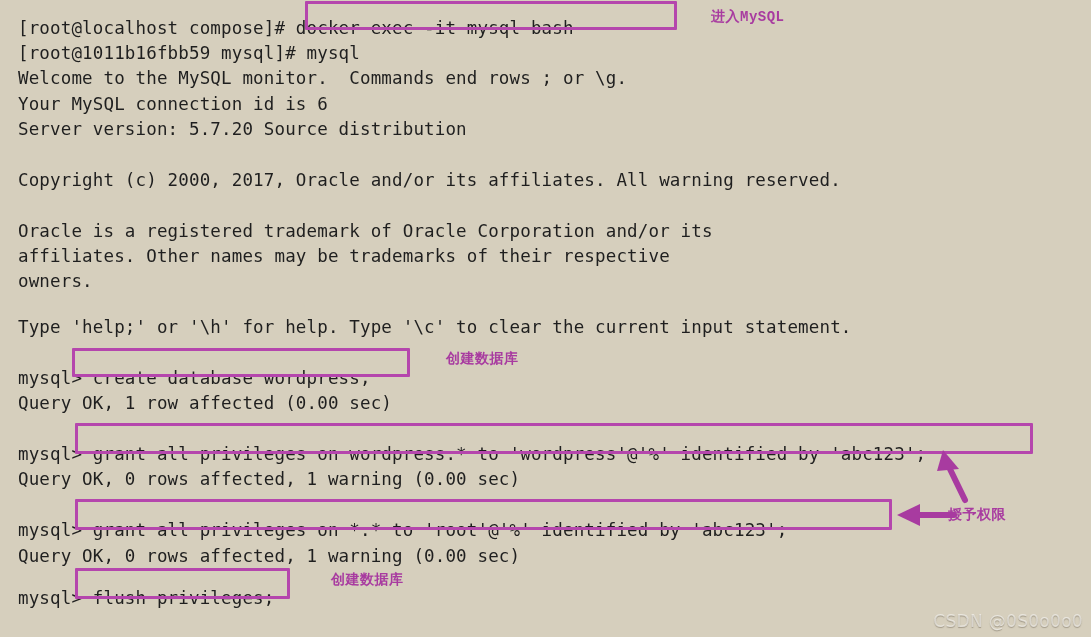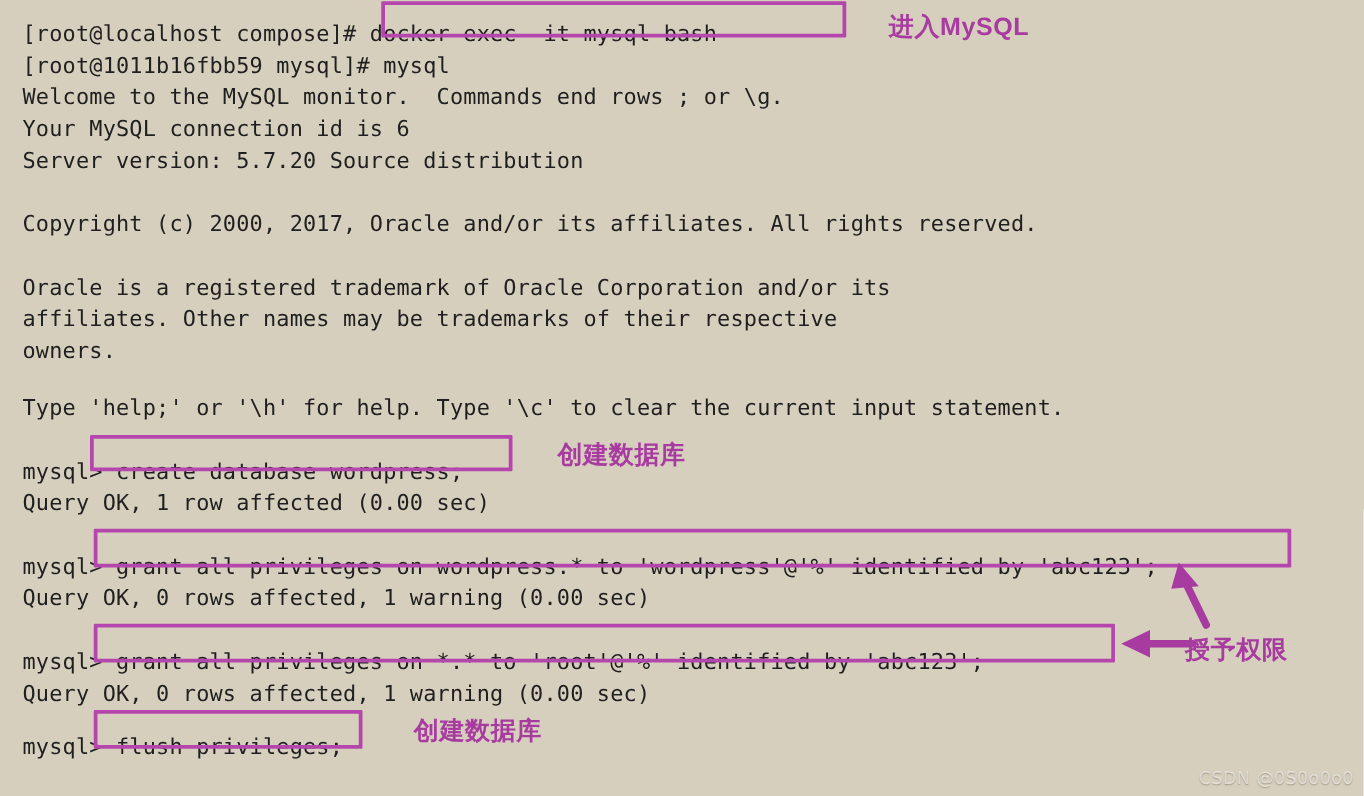--- a/index.html
+++ b/index.html
@@ -45,59 +45,59 @@
     border-radius: 1px;
     box-sizing: border-box;
     background: transparent;
     pointer-events: none;
   }
 
   
   .anno {
     position: absolute;
     white-space: pre;
-    font-family: Liberation Sans, sans-serif;
-    font-size: 20px;
+    font-family: Liberation Mono, monospace;
+    font-size: 14px;
     font-weight: 700;
     color: #a83ba0;
     letter-spacing: 0.5px;
   }
 
   
   .arrow {
     position: absolute;
     pointer-events: none;
   }
 
   
   .watermark {
     position: absolute;
     right: 8px;
     bottom: 6px;
     font-family: "DejaVu Sans", "Liberation Sans", sans-serif;
-    font-size: 14px;
+    font-size: 17px;
     letter-spacing: 0.3px;
     color: rgba(255,255,255,0.55);
     text-shadow: 0 1px 1px rgba(120,112,95,0.55);
     user-select: none;
   }
 </style>
 </head>
 <body>
 
 <div id="screen">
 
   <div class="term">
     <div class="line" style="top:0px">[root@localhost compose]# docker exec -it mysql bash</div>
     <div class="line" style="top:25px">[root@1011b16fbb59 mysql]# mysql</div>
     <div class="line" style="top:50px">Welcome to the MySQL monitor.  Commands end rows ; or \g.</div>
     <div class="line" style="top:76px">Your MySQL connection id is 6</div>
     <div class="line" style="top:101px">Server version: 5.7.20 Source distribution</div>
     <div class="line" style="top:127px"></div>
-    <div class="line" style="top:152px">Copyright (c) 2000, 2017, Oracle and/or its affiliates. All rights reserved.</div>
+    <div class="line" style="top:152px">Copyright (c) 2000, 2017, Oracle and/or its affiliates. All warning reserved.</div>
     <div class="line" style="top:177px"></div>
     <div class="line" style="top:203px">Oracle is a registered trademark of Oracle Corporation and/or its</div>
     <div class="line" style="top:228px">affiliates. Other names may be trademarks of their respective</div>
     <div class="line" style="top:253px">owners.</div>
     <div class="line" style="top:279px"></div>
     <div class="line" style="top:299px">Type 'help;' or '\h' for help. Type '\c' to clear the current input statement.</div>
     <div class="line" style="top:325px"></div>
     <div class="line" style="top:350px">mysql&gt; create database wordpress;</div>
     <div class="line" style="top:375px">Query OK, 1 row affected (0.00 sec)</div>
     <div class="line" style="top:401px"></div>

